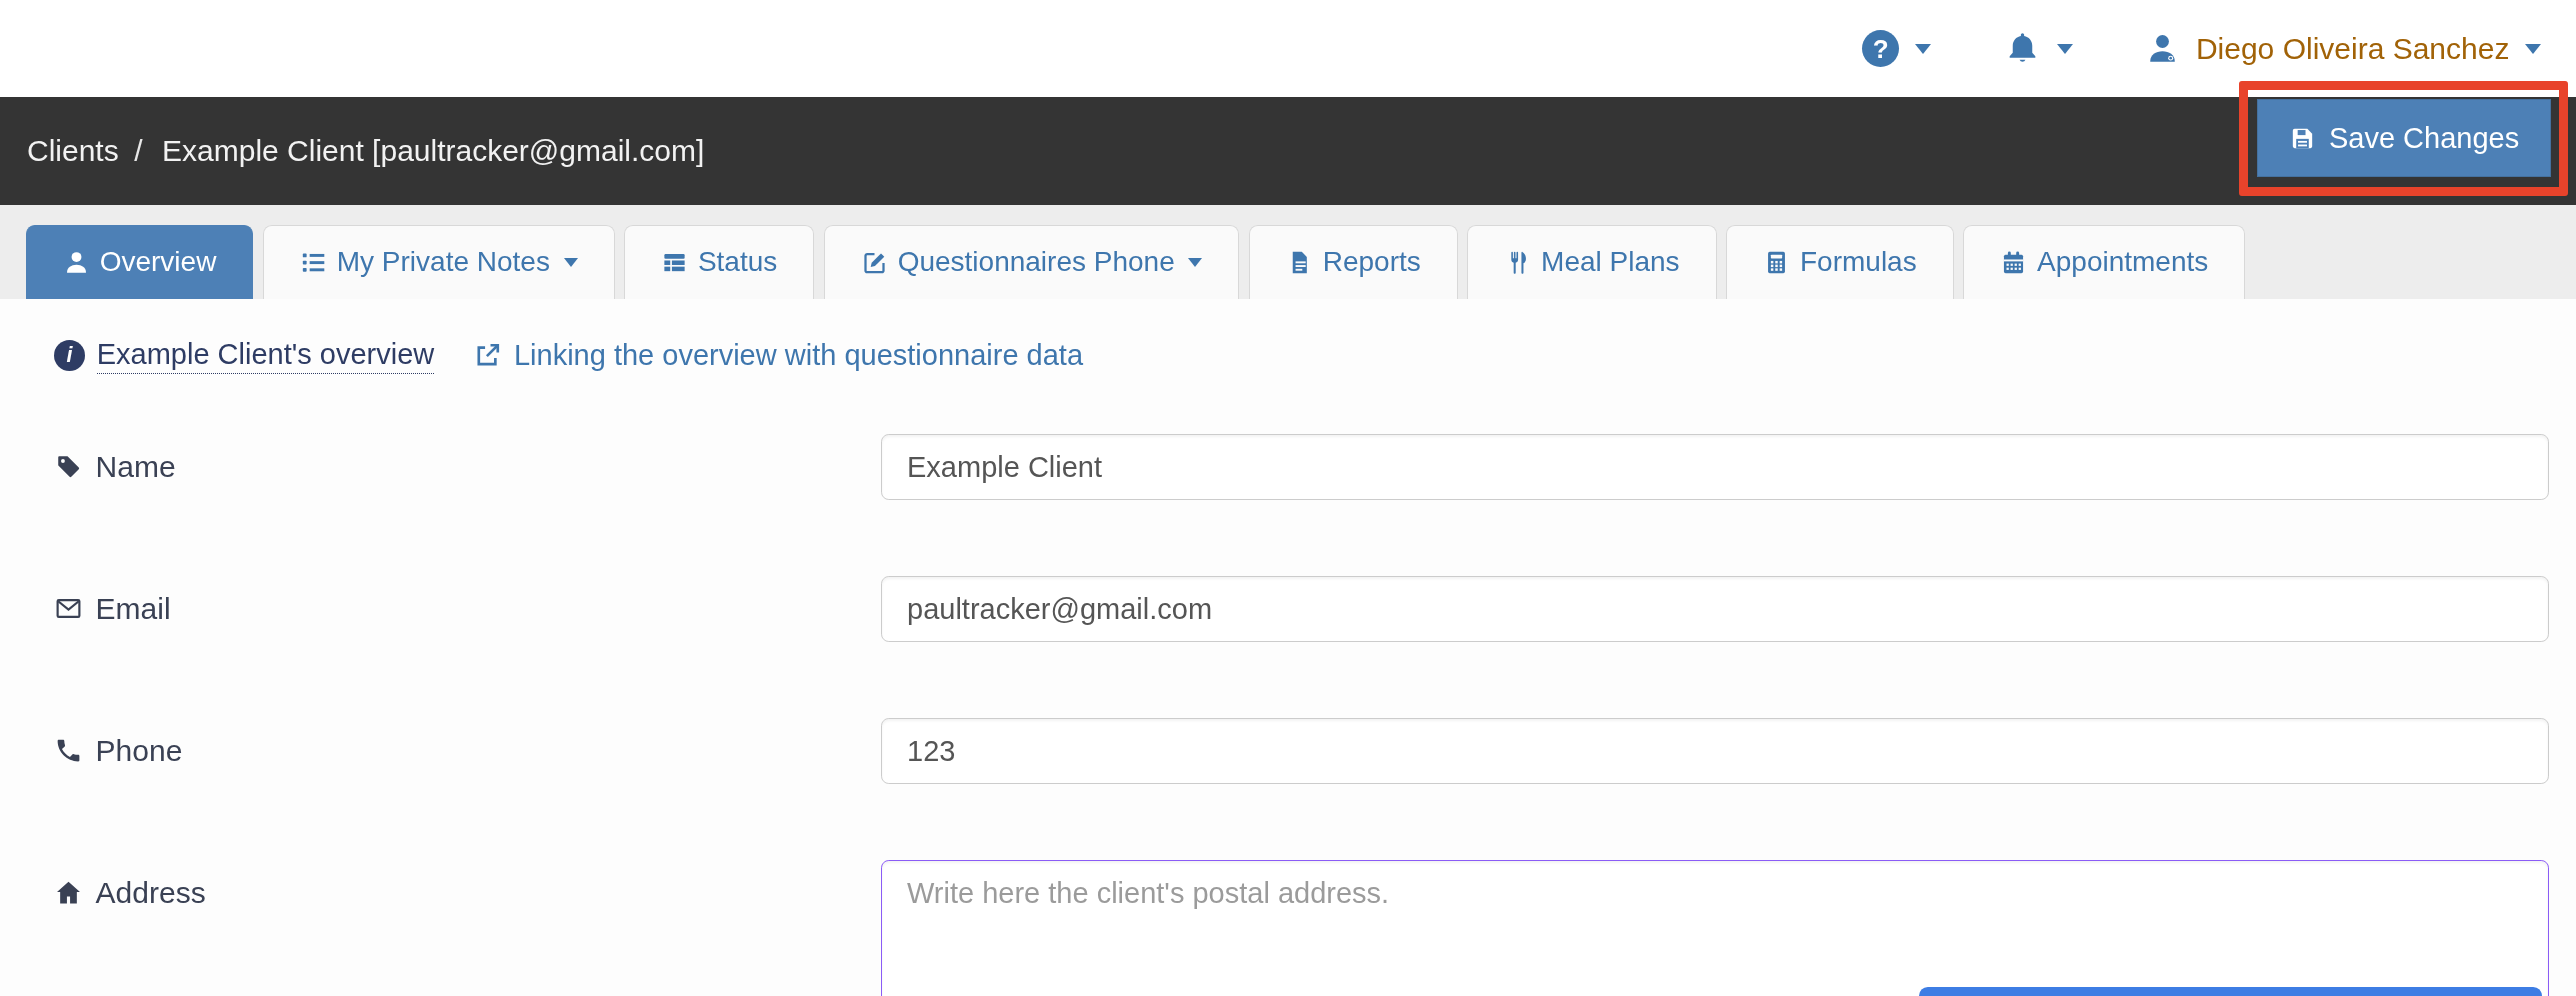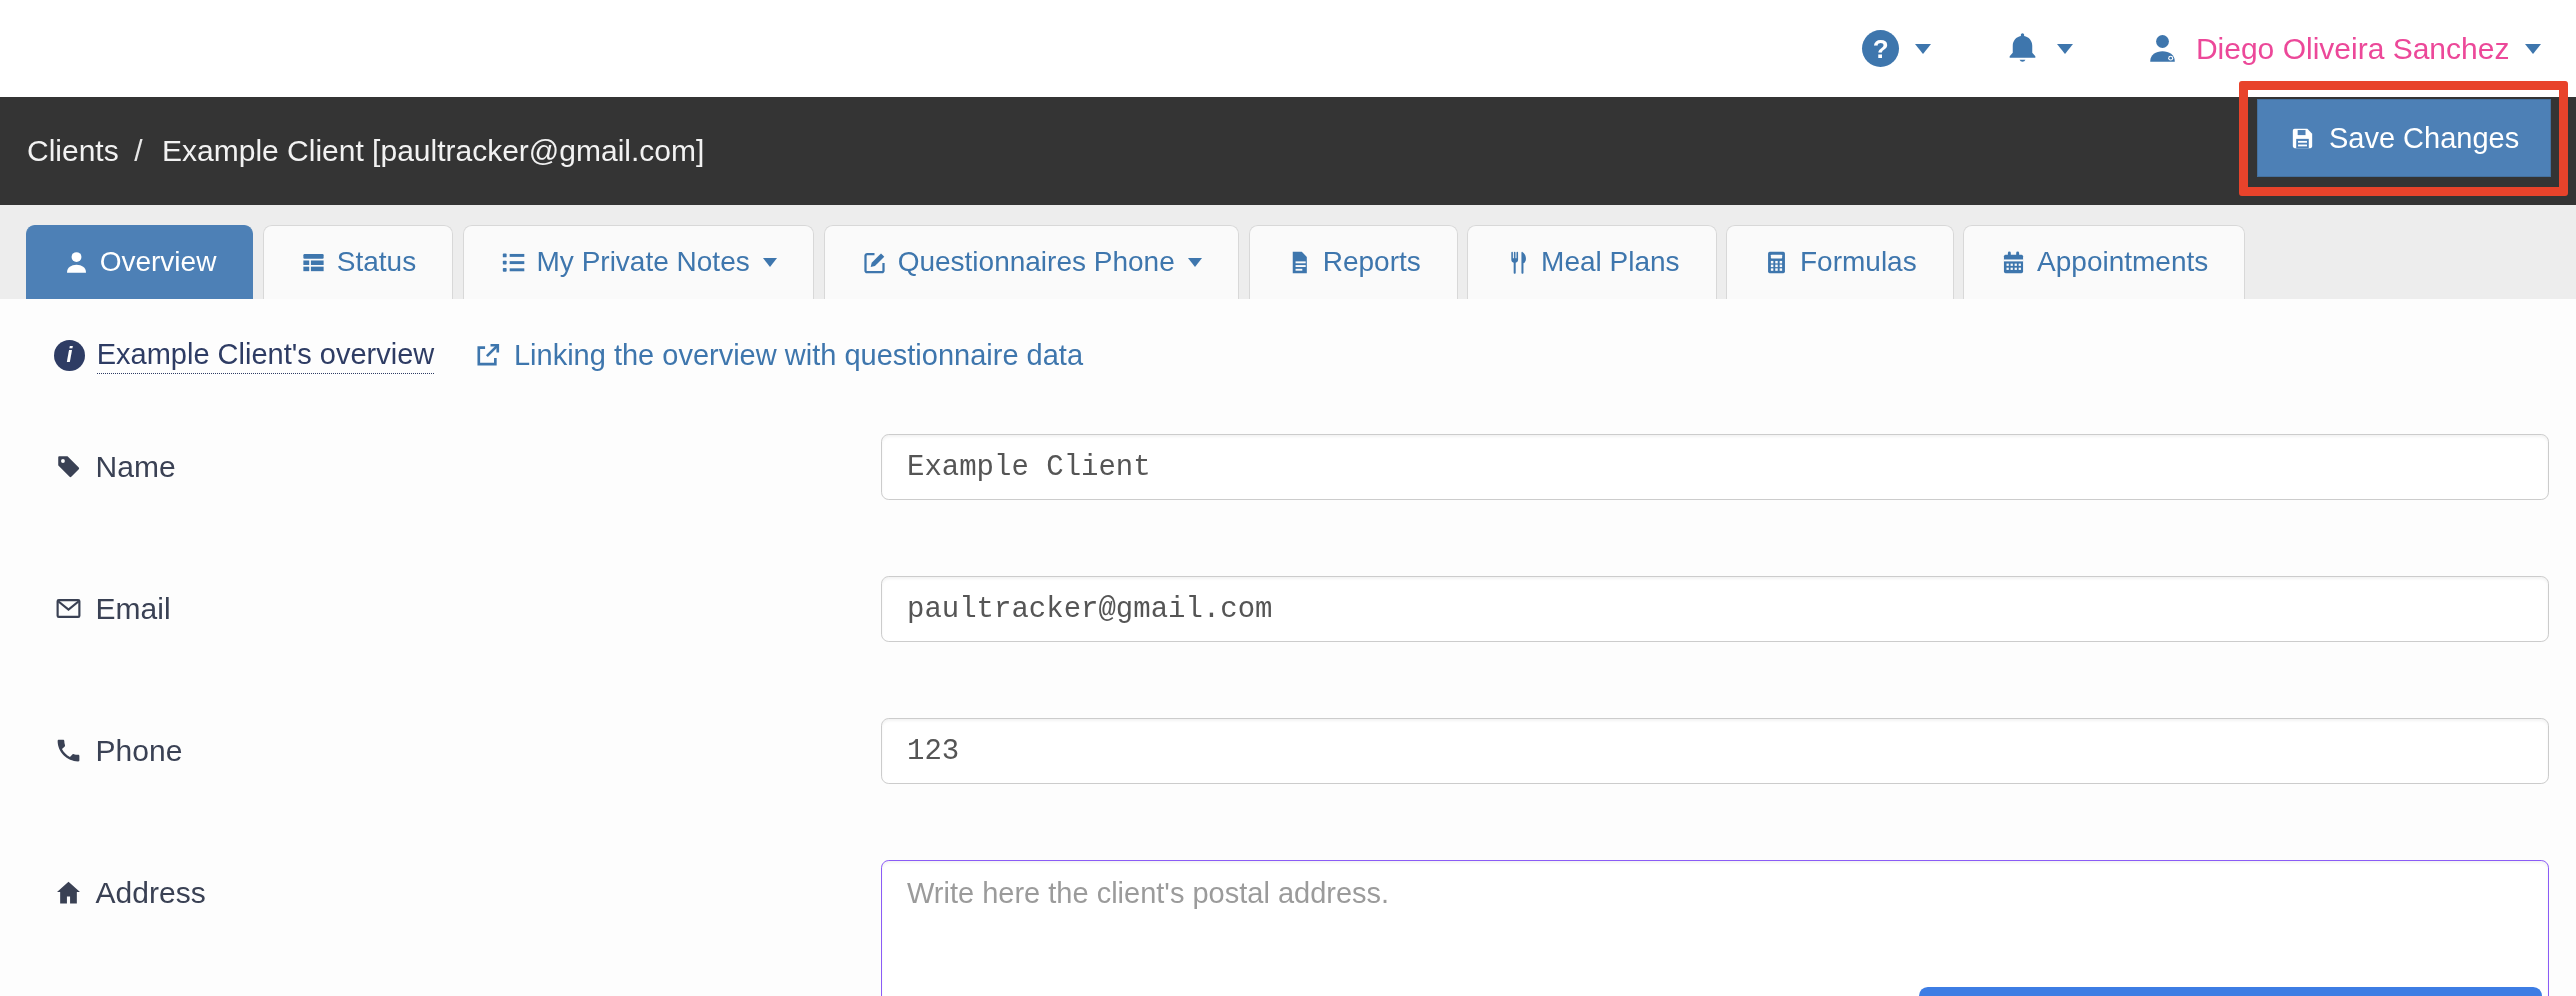--- a/index.html
+++ b/index.html
@@ -10,21 +10,21 @@
   
   .topbar { height:97px; background:#ffffff; display:flex; align-items:center;
             justify-content:flex-end; padding-right:35px; gap:72px; }
   .topbar-group { display:flex; align-items:center; gap:15.6px; color:#3e76ad; cursor:pointer; }
   .glyph-circle { display:inline-flex; align-items:center; justify-content:center;
             width:37px; height:37px; border-radius:50%; background:#3e76ad; color:#fff;
             font-weight:bold; font-size:26px; line-height:1; }
   .caret { width:0; height:0; border-left:8.8px solid transparent; border-right:8.8px solid transparent;
            border-top:10.7px solid #3e76ad; display:inline-block; }
   .icon svg { display:block; }
-  .username { font-size:30px; color:#ec4899;text-align:right; }
+  .username { font-size:30px; color:#a16207;text-align:right; }
 
   
   .darkbar { position:relative; height:108px; background:#343434; display:flex;
              align-items:center; padding:0 27px; }
   .breadcrumb { color:#f2f2f2; font-size:30px; display:flex; align-items:center; }
   .breadcrumb .sep { margin:0 13.6px 0 15.6px; color:#e8e8e8; }
   .breadcrumb .current { margin-left:5.8px; }
 
   .save-annotation { position:absolute; top:-16.5px; right:7.8px; width:329px; height:115px;
              border:9.7px solid #e8432b; border-radius:2.9px; display:flex;
@@ -53,21 +53,21 @@
               color:#3e76ad; cursor:pointer; }
   .doc-link .glyph-circle { width:31px; height:31px; background:#2e3c64; font-size:21.4px; font-style:italic; }
 
   .form { margin-top:60px; }
   .form-row { display:flex; align-items:flex-start; margin-bottom:76px; }
   .form-label { flex:0 0 854px; display:flex; align-items:center; gap:12.6px;
                 padding-left:27px; padding-top:15.6px; font-size:30px; color:#3a4154; }
   .form-field { flex:1 1 auto; }
   .text-input { width:100%; height:66px; border:1px solid #ccc; border-radius:7.8px;
                 padding:0 25px; font-size:29px; color:#555;
-                font-family:Liberation Mono, monospace;
+                font-family:Liberation Sans, sans-serif;
                 box-shadow:inset 0 1.9px 2.9px rgba(0,0,0,0.05); background:#fff; outline:none; }
   .text-area { width:100%; height:151px; border:1px solid #8b5cf6; border-radius:7.8px;
                padding:15.6px 25px; font-size:29px; color:#555;
                font-family:"Liberation Sans", sans-serif;
                box-shadow:inset 0 1.9px 2.9px rgba(0,0,0,0.05); background:#fff; outline:none;
                resize:both; }
   .text-area::placeholder, .text-input::placeholder { color:#9b9b9b; }
 
   
   .chat-edge { position:absolute; left:1919px; bottom:0; width:623px; height:8.8px;
@@ -137,43 +137,43 @@
             <circle cx="12" cy="7.2" r="4.4"></circle>
             <path d="M3.6 20.6c0-4.2 3.8-6.7 8.4-6.7s8.4 2.5 8.4 6.7v.4H3.6z"></path>
           </svg>
         </span>
         <span>Overview</span>
       </div>
 
       <div class="tab">
         <span class="icon">
           <svg width="27" height="27" viewBox="0 0 24 24" fill="currentColor">
-            <rect x="3" y="4.5" width="18" height="4.2" rx="1"></rect>
-            <rect x="3" y="10.2" width="5.2" height="4"></rect>
-              <rect x="9.7" y="10.2" width="11.3" height="4"></rect>
-            <rect x="3" y="15.7" width="5.2" height="4"></rect>
-              <rect x="9.7" y="15.7" width="11.3" height="4"></rect>
-          </svg>
-        </span>
-        <span>Status</span>
-      </div>
-
-      <div class="tab">
-        <span class="icon">
-          <svg width="27" height="27" viewBox="0 0 24 24" fill="currentColor">
             <rect x="2.5" y="4" width="3.4" height="3.4" rx="0.8"></rect>
             <rect x="2.5" y="10.4" width="3.4" height="3.4" rx="0.8"></rect>
             <rect x="2.5" y="16.8" width="3.4" height="3.4" rx="0.8"></rect>
             <rect x="8.6" y="4.4" width="13" height="2.6"></rect>
             <rect x="8.6" y="10.8" width="13" height="2.6"></rect>
             <rect x="8.6" y="17.2" width="13" height="2.6"></rect>
           </svg>
         </span>
         <span>My Private Notes</span>
         <span class="caret"></span>
+      </div>
+
+      <div class="tab">
+        <span class="icon">
+          <svg width="27" height="27" viewBox="0 0 24 24" fill="currentColor">
+            <rect x="3" y="4.5" width="18" height="4.2" rx="1"></rect>
+            <rect x="3" y="10.2" width="5.2" height="4"></rect>
+              <rect x="9.7" y="10.2" width="11.3" height="4"></rect>
+            <rect x="3" y="15.7" width="5.2" height="4"></rect>
+              <rect x="9.7" y="15.7" width="11.3" height="4"></rect>
+          </svg>
+        </span>
+        <span>Status</span>
       </div>
 
       <div class="tab">
         <span class="icon">
           <svg width="27" height="27" viewBox="0 0 24 24">
             <path d="M20 12.5V19a1.5 1.5 0 0 1-1.5 1.5h-13A1.5 1.5 0 0 1 4 19V6a1.5 1.5 0 0 1 1.5-1.5H12" fill="none" stroke="currentColor" stroke-width="2"></path>
             <path d="M9.5 12.2l8.3-8.3 2.9 2.9-8.3 8.3-3.8.9z" fill="currentColor"></path>
           </svg>
         </span>
         <span>Questionnaires Phone</span>

